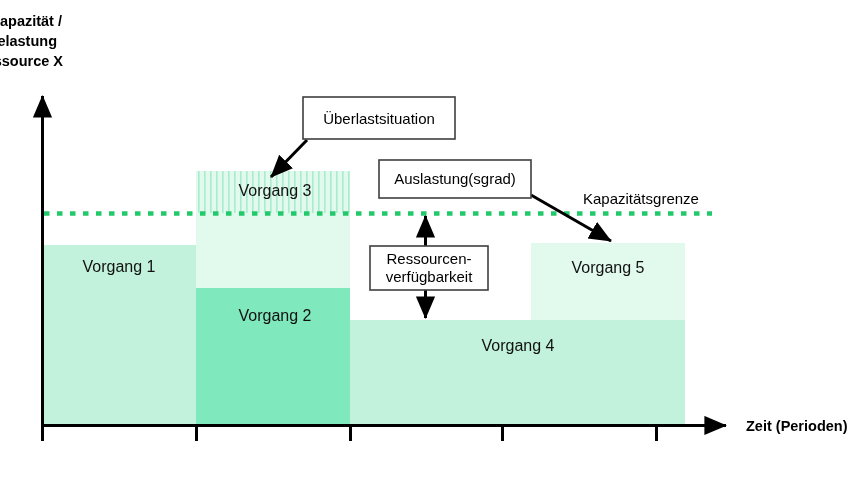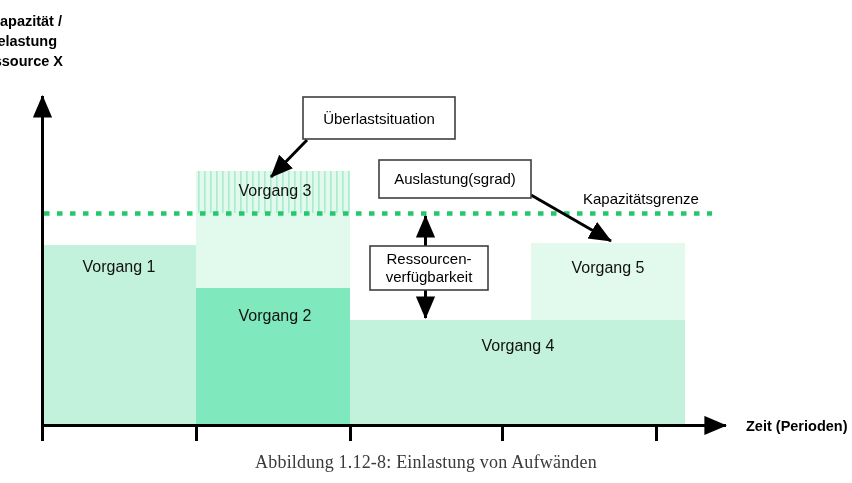--- a/index.html
+++ b/index.html
@@ -148,15 +148,14 @@
 
     <g>
       <line x1="425.5" y1="318" x2="425.5" y2="216" stroke="#000000" stroke-width="3" marker-end="url(#arrowEnd)" marker-start="url(#arrowStart)"></line>
       <rect class="callout-box" x="370" y="246" width="118" height="44"></rect>
       <text class="callout-text" x="429" y="264">Ressourcen-</text>
       <text class="callout-text" x="429" y="282">verfügbarkeit</text>
     </g>
 
   </svg>
 
-  <div class="caption">Abbildung 1.12-8: Einlastung von Aufwänden</div>
 
 </div>
 
 </body></html>

